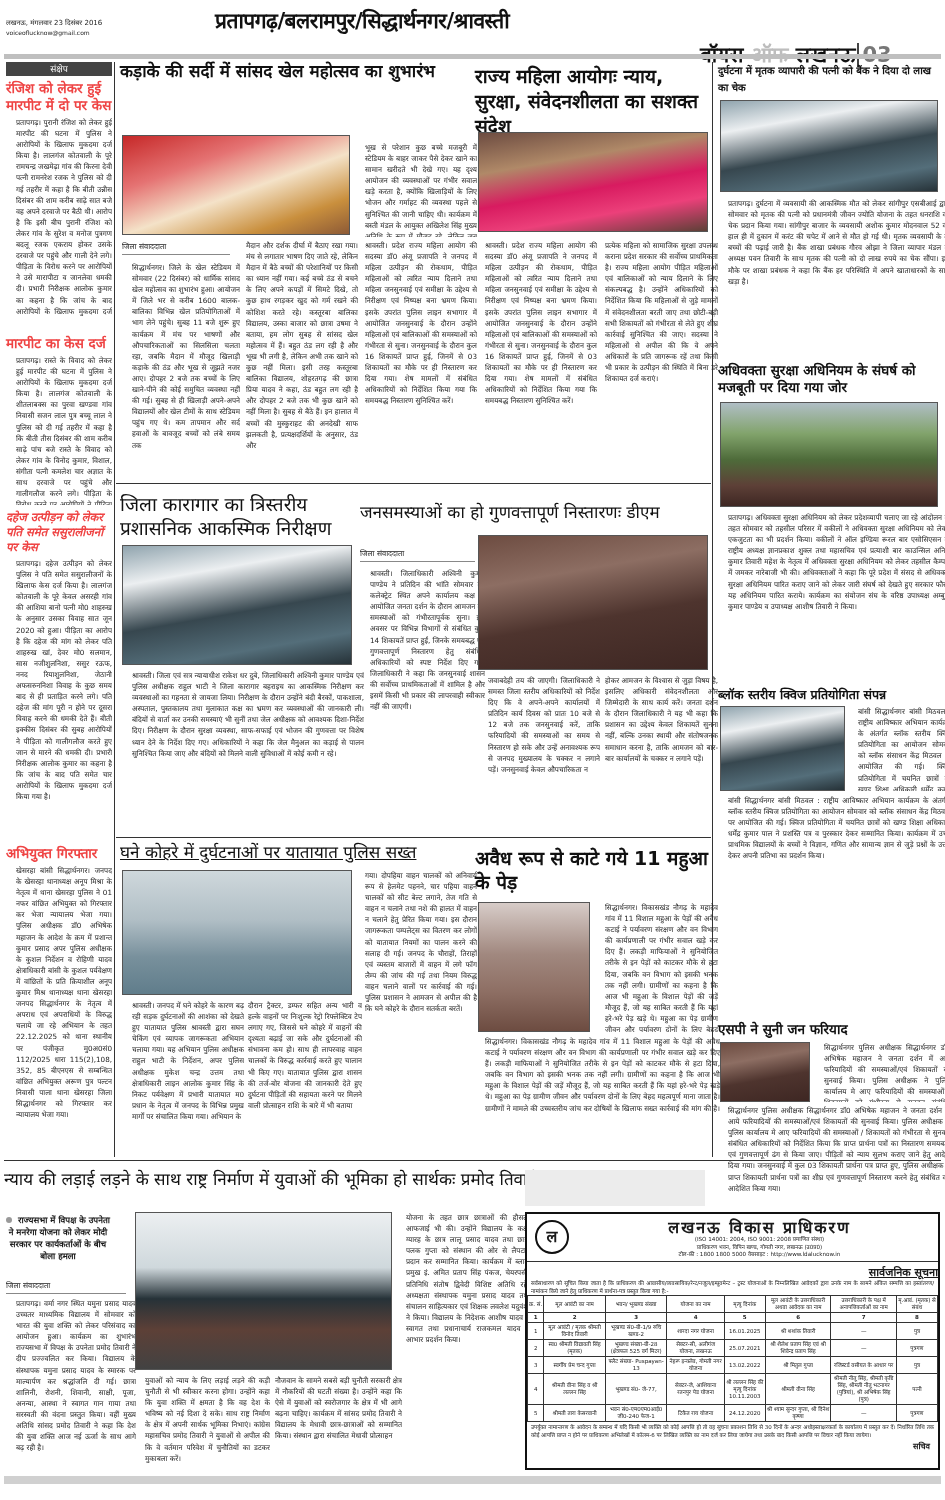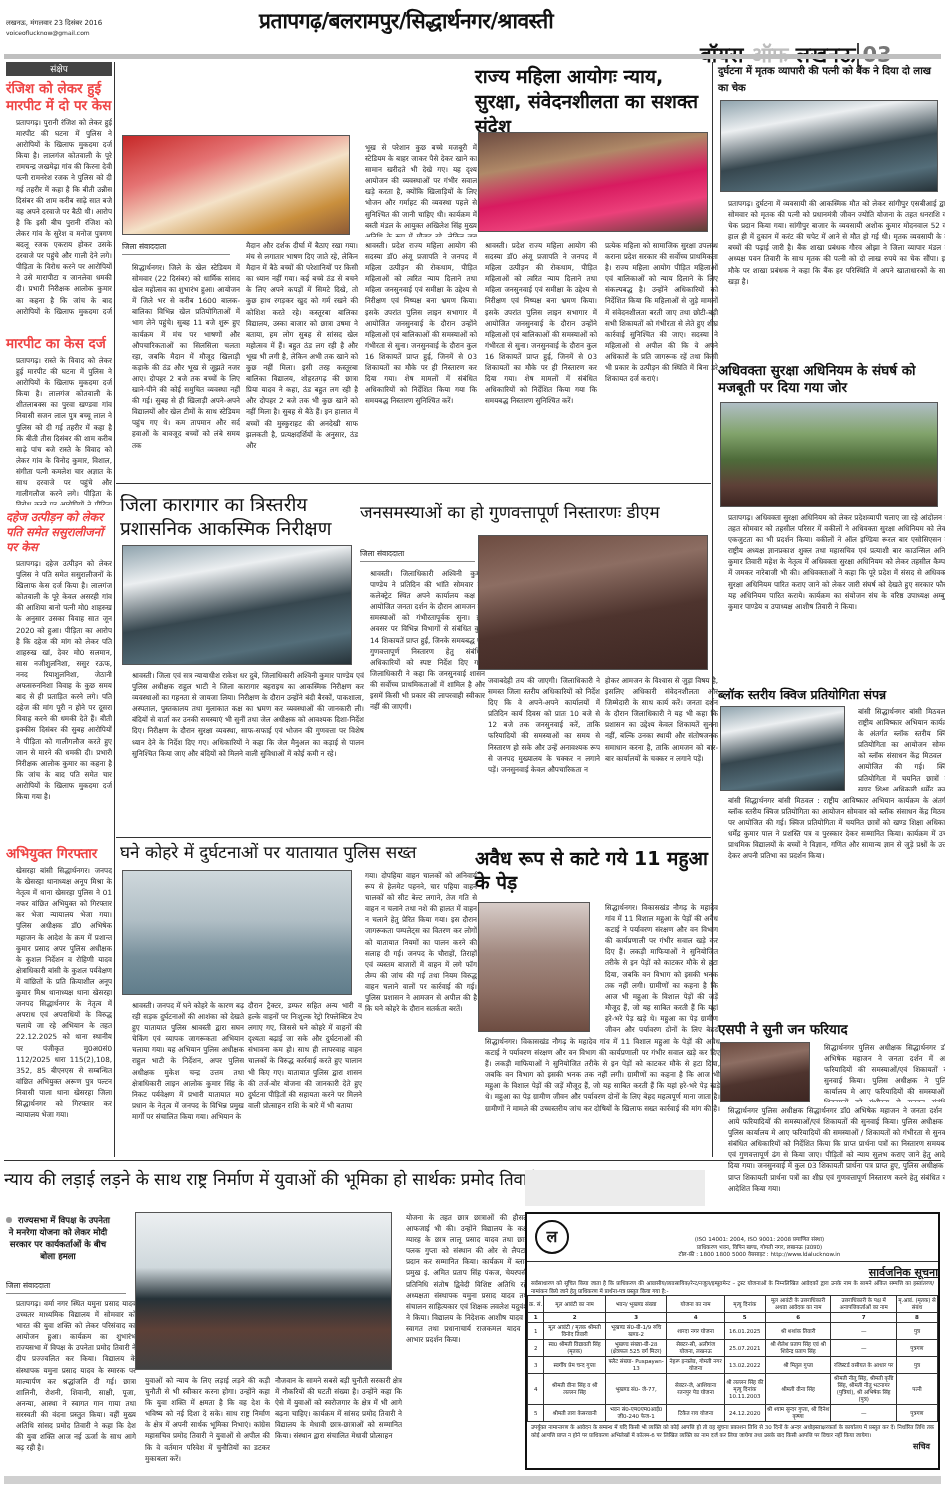--- a/index.html
+++ b/index.html
@@ -1,19 +1,19 @@
 <!DOCTYPE html>
 <html><head>
 <meta charset="utf-8">
 <style>
   * { box-sizing: border-box; margin: 0; padding: 0; }
   body { width: 945px; height: 1500px; background: #fff; font-family: "DejaVu Sans", sans-serif; color: #1a1a1a; position: relative; overflow: hidden; }
   .abs { position: absolute; }
   .masthead-left { left: 6px; top: 18px; font-size: 7px; line-height: 10px; color: #222; }
-  .masthead-center { left: 215px; top: 6px; font-size: 21px; font-weight: bold; letter-spacing: -0.5px; color: #111; margin-left: 44px; }
+  .masthead-center { left: 215px; top: 6px; font-size: 21px; font-weight: bold; letter-spacing: -0.5px; color: #111; }
   .masthead-right { left: 700px; top: 20px; font-size: 21px; font-weight: bold; color: #111; white-space: nowrap; margin-top: 20px; }
   .masthead-right .of { color: #bdbdbd; }
   .masthead-right .pg { color: #777; margin-left: 2px; border-left: 2px solid #444; padding-left: 3px; }
   .topbar { left: 4px; top: 54px; width: 937px; height: 5px; background: #bfbfbf; }
   .vrule { width: 1px; background: #333; }
   .hrule { height: 1px; background: #333; }
   .body-text { font-size: 7.2px; line-height: 11.1px; text-align: justify; color: #222; overflow: hidden; margin-left: 10px; }
   .hl-lg { font-weight: bold; color: #111; line-height: 1.1; }
   .photo { background: linear-gradient(135deg, #8b8f96 0%, #c9b8a6 35%, #7d6a5c 60%, #aeb4bb 100%); border: 1px solid #555; overflow: hidden; }
   .photo.red { background: linear-gradient(160deg, #c62828 0%, #e57373 30%, #f4e2c8 55%, #c98f3d 80%, #8d5a36 100%); }
@@ -76,20 +76,21 @@
 <div class="abs" style="left:6px; top:510px; width:106px;">
   <div class="small-hl" style="font-size:11.5px; line-height:15px;font-style:italic;">दहेज उत्पीड़न को लेकर पति समेत ससुरालीजनों पर केस</div>
   <div class="body-text" style="height:290px; margin-top:3px;">प्रतापगढ़। दहेज उत्पीड़न को लेकर पुलिस ने पति समेत ससुरालीजनों के खिलाफ केस दर्ज किया है। लालगंज कोतवाली के पूरे केवल असरही गांव की आशिया बानो पत्नी मो0 शाहरुख के अनुसार उसका विवाह सात जून 2020 को हुआ। पीड़िता का आरोप है कि दहेज की मांग को लेकर पति शाहरुख खां, देवर मो0 सलमान, सास नजीशुलनिशा, ससुर रऊफ, ननद रियाशुलनिशा, जेठानी अफसरुननिशा विवाह के कुछ समय बाद से ही प्रताड़ित करने लगे। पति दहेज की मांग पूरी न होने पर दूसरा विवाह करने की धमकी देते हैं। बीती इक्कीस दिसंबर की सुबह आरोपियों ने पीड़िता को गालीगलौज करते हुए जान से मारने की धमकी दी। प्रभारी निरीक्षक आलोक कुमार का कहना है कि जांच के बाद पति समेत चार आरोपियों के खिलाफ मुकदमा दर्ज किया गया है।</div>
 </div>
 <div class="abs" style="left:6px; top:845px; width:106px;">
   <div class="small-hl">अभियुक्त गिरफ्तार</div>
   <div class="body-text" style="height:290px; margin-top:3px;">खेसरहा बांसी सिद्धार्थनगर। जनपद के खेसरहा थानाध्यक्ष अनूप मिश्रा के नेतृत्व में थाना खेसरहा पुलिस ने 01 नफर वांछित अभियुक्त को गिरफ्तार कर भेजा न्यायालय भेजा गया। पुलिस अधीक्षक डॉ0 अभिषेक महाजन के आदेश के क्रम में प्रशान्त कुमार प्रसाद अपर पुलिस अधीक्षक के कुशल निर्देशन व रोहिणी यादव क्षेत्राधिकारी बांसी के कुशल पर्यवेक्षण में वांछितों के प्रति क्रियाशील अनूप कुमार मिश्र थानाध्यक्ष थाना खेसरहा जनपद सिद्धार्थनगर के नेतृत्व में अपराध एवं अपराधियों के विरुद्ध चलाये जा रहे अभियान के तहत 22.12.2025 को थाना स्थानीय पर पंजीकृत मु0अ0सं0 112/2025 धारा 115(2),108, 352, 85 बीएनएस से सम्बन्धित वांछित अभियुक्त अरूण पुत्र पल्टन निवासी पाला थाना खेसरहा जिला सिद्धार्थनगर को गिरफ्तार कर न्यायालय भेजा गया।</div>
 </div>
 
 <div class="abs" style="left:120px; top:62px; width:350px;">
+  <div class="hl-lg" style="font-size:17px;">कड़ाके की सर्दी में सांसद खेल महोत्सव का शुभारंभ</div>
 </div>
 <div class="abs photo red" style="left:122px; top:135px; width:228px; height:100px;"></div>
 <div class="abs body-text" style="left:355px; top:142px; width:112px; height:95px;">भूख से परेशान कुछ बच्चे मजबूरी में स्टेडियम के बाहर जाकर पैसे देकर खाने का सामान खरीदते भी देखे गए। यह दृश्य आयोजन की व्यवस्थाओं पर गंभीर सवाल खड़े करता है, क्योंकि खिलाड़ियों के लिए भोजन और गर्माहट की व्यवस्था पहले से सुनिश्चित की जानी चाहिए थी। कार्यक्रम में बस्ती मंडल के आयुक्त अखिलेश सिंह मुख्य अतिथि के रूप में मौजूद रहे, लेकिन जब उनसे इस विषय पर बाइट लेने का प्रयास किया गया तो उन्होंने इनकार कर दिया। वहीं सांसद खेल महोत्सव के संयोजक ने पत्रकारों से कहा कि 2:30 बजे तक उन्हें नाश्ता दे दिया जाएगा।</div>
 <div class="abs bylabel" style="left:122px; top:241px; width:108px;">जिला संवाददाता</div>
 <div class="abs body-text" style="left:122px; top:262px; width:108px; height:215px;">सिद्धार्थनगर। जिले के खेल स्टेडियम में सोमवार (22 दिसंबर) को धार्मिक सांसद खेल महोत्सव का शुभारंभ हुआ। आयोजन में जिले भर से करीब 1600 बालक-बालिका विभिन्न खेल प्रतियोगिताओं में भाग लेने पहुंचे। सुबह 11 बजे शुरू हुए कार्यक्रम में मंच पर भाषणों और औपचारिकताओं का सिलसिला चलता रहा, जबकि मैदान में मौजूद खिलाड़ी कड़ाके की ठंड और भूख से जूझते नजर आए। दोपहर 2 बजे तक बच्चों के लिए खाने-पीने की कोई समुचित व्यवस्था नहीं की गई। सुबह से ही खिलाड़ी अपने-अपने विद्यालयों और खेल टीमों के साथ स्टेडियम पहुंच गए थे। कम तापमान और सर्द हवाओं के बावजूद बच्चों को लंबे समय तक</div>
 <div class="abs body-text" style="left:236px; top:240px; width:112px; height:237px;">मैदान और दर्शक दीर्घा में बैठाए रखा गया। मंच से लगातार भाषण दिए जाते रहे, लेकिन मैदान में बैठे बच्चों की परेशानियों पर किसी का ध्यान नहीं गया। कई बच्चे ठंड से बचने के लिए अपने कपड़ों में सिमटे दिखे, तो कुछ हाथ रगड़कर खुद को गर्म रखने की कोशिश करते रहे। कस्तूरबा बालिका विद्यालय, उस्का बाजार को छात्रा उषमा ने बताया, हम लोग सुबह से सांसद खेल महोत्सव में हैं। बहुत ठंड लग रही है और भूख भी लगी है, लेकिन अभी तक खाने को कुछ नहीं मिला। इसी तरह कस्तूरबा बालिका विद्यालय, शोहरतगढ़ की छात्रा प्रिया यादव ने कहा, ठंड बहुत लग रही है और दोपहर 2 बजे तक भी कुछ खाने को नहीं मिला है। सुबह से बैठे हैं। इन हालात में बच्चों की मुस्कुराहट की अनदेखी साफ झलकती है, प्रत्यक्षदर्शियों के अनुसार, ठंड और</div>
 
 <div class="abs hl-lg" style="left:475px; top:64px; width:235px; font-size:19px; line-height:25px;">राज्य महिला आयोगः न्याय, सुरक्षा, संवेदनशीलता का सशक्त संदेश</div>
 <div class="abs photo pink" style="left:478px; top:132px; width:230px; height:100px;"></div>
 <div class="abs body-text" style="left:355px; top:240px; width:112px; height:237px;">श्रावस्ती। प्रदेश राज्य महिला आयोग की सदस्या डॉ0 अंजू प्रजापति ने जनपद में महिला उत्पीड़न की रोकथाम, पीड़ित महिलाओं को त्वरित न्याय दिलाने तथा महिला जनसुनवाई एवं समीक्षा के उद्देश्य से निरीक्षण एवं निष्पक्ष बना भ्रमण किया। इसके उपरांत पुलिस लाइन सभागार में आयोजित जनसुनवाई के दौरान उन्होंने महिलाओं एवं बालिकाओं की समस्याओं को गंभीरता से सुना। जनसुनवाई के दौरान कुल 16 शिकायतें प्राप्त हुई, जिनमें से 03 शिकायतों का मौके पर ही निस्तारण कर दिया गया। शेष मामलों में संबंधित अधिकारियों को निर्देशित किया गया कि समयबद्ध निस्तारण सुनिश्चित करें।</div>
@@ -118,21 +119,21 @@
 <div class="abs photo blue" style="left:122px; top:545px; width:230px; height:120px;"></div>
 <div class="abs body-text" style="left:122px; top:670px; width:232px; height:163px;">श्रावस्ती। जिला एवं सत्र न्यायाधीश राकेश धर दुबे, जिलाधिकारी अश्विनी कुमार पाण्डेय एवं पुलिस अधीक्षक राहुल भाटी ने जिला कारागार बहराइच का आकस्मिक निरीक्षण कर व्यवस्थाओं का गहनता से जायजा लिया। निरीक्षण के दौरान उन्होंने बंदी बैरकों, पाकशाला, अस्पताल, पुस्तकालय तथा मुलाकात कक्ष का भ्रमण कर व्यवस्थाओं की जानकारी ली। बंदियों से वार्ता कर उनकी समस्याएं भी सुनीं तथा जेल अधीक्षक को आवश्यक दिशा-निर्देश दिए। निरीक्षण के दौरान सुरक्षा व्यवस्था, साफ-सफाई एवं भोजन की गुणवत्ता पर विशेष ध्यान देने के निर्देश दिए गए। अधिकारियों ने कहा कि जेल मैनुअल का कड़ाई से पालन सुनिश्चित किया जाए और बंदियों को मिलने वाली सुविधाओं में कोई कमी न रहे।</div>
 
 <div class="abs hl-lg" style="left:360px; top:503px; width:350px; font-size:17px; font-weight:normal;">जनसमस्याओं का हो गुणवत्तापूर्ण निस्तारणः डीएम</div>
 <div class="abs bylabel" style="left:360px; top:548px; width:115px;">जिला संवाददाता</div>
 <div class="abs body-text" style="left:360px; top:568px; width:115px; height:265px;">श्रावस्ती। जिलाधिकारी अश्विनी कुमार पाण्डेय ने प्रतिदिन की भांति सोमवार को कलेक्ट्रेट स्थित अपने कार्यालय कक्ष में आयोजित जनता दर्शन के दौरान आमजन की समस्याओं को गंभीरतापूर्वक सुना। इस अवसर पर विभिन्न विभागों से संबंधित कुल 14 शिकायतें प्राप्त हुईं, जिनके समयबद्ध एवं गुणवत्तापूर्ण निस्तारण हेतु संबंधित अधिकारियों को स्पष्ट निर्देश दिए गए। जिलाधिकारी ने कहा कि जनसुनवाई शासन की सर्वोच्च प्राथमिकताओं में शामिल है और इसमें किसी भी प्रकार की लापरवाही स्वीकार नहीं की जाएगी।</div>
 <div class="abs photo office" style="left:478px; top:535px; width:230px; height:135px;"></div>
 <div class="abs body-text" style="left:478px; top:675px; width:112px; height:158px;">जवाबदेही तय की जाएगी। जिलाधिकारी ने समस्त जिला स्तरीय अधिकारियों को निर्देश दिए कि वे अपने-अपने कार्यालयों में प्रतिदिन कार्य दिवस को प्रातः 10 बजे से 12 बजे तक जनसुनवाई करें, ताकि फरियादियों की समस्याओं का समय से निस्तारण हो सके और उन्हें अनावश्यक रूप से जनपद मुख्यालय के चक्कर न लगाने पड़ें। जनसुनवाई केवल औपचारिकता न</div>
 <div class="abs body-text" style="left:595px; top:675px; width:113px; height:158px;">होकर आमजन के विश्वास से जुड़ा विषय है, इसलिए अधिकारी संवेदनशीलता और जिम्मेदारी के साथ कार्य करें। जनता दर्शन के दौरान जिलाधिकारी ने यह भी कहा कि प्रशासन का उद्देश्य केवल शिकायतें सुनना नहीं, बल्कि उनका स्थायी और संतोषजनक समाधान करना है, ताकि आमजन को बार-बार कार्यालयों के चक्कर न लगाने पड़ें।</div>
 
-<div class="abs hl-lg" style="left:120px; top:843px; width:350px; font-size:17px; font-weight:normal;">घने कोहरे में दुर्घटनाओं पर यातायात पुलिस सख्त</div>
+<div class="abs hl-lg" style="left:120px; top:843px; width:350px; font-size:17px; font-weight:normal;text-decoration:underline;">घने कोहरे में दुर्घटनाओं पर यातायात पुलिस सख्त</div>
 <div class="abs photo fog" style="left:122px; top:870px; width:230px; height:125px;"></div>
 <div class="abs body-text" style="left:355px; top:870px; width:112px; height:285px;">गया। दोपहिया वाहन चालकों को अनिवार्य रूप से हेलमेट पहनने, चार पहिया वाहन चालकों को सीट बेल्ट लगाने, तेज गति से वाहन न चलाने तथा नशे की हालत में वाहन न चलाने हेतु प्रेरित किया गया। इस दौरान जागरूकता पम्पलेट्स का वितरण कर लोगों को यातायात नियमों का पालन करने की सलाह दी गई। जनपद के चौराहों, तिराहों एवं व्यस्तम बाजारों में वाहन में लगे फॉग लैम्प की जांच की गई तथा नियम विरुद्ध वाहन चलाने वालों पर कार्रवाई की गई। पुलिस प्रशासन ने आमजन से अपील की है कि घने कोहरे के दौरान सतर्कता बरतें।</div>
 <div class="abs body-text" style="left:122px; top:1000px; width:112px; height:155px;">श्रावस्ती। जनपद में घने कोहरे के कारण बढ़ रही सड़क दुर्घटनाओं की आशंका को देखते हुए यातायात पुलिस श्रावस्ती द्वारा सघन चेकिंग एवं व्यापक जागरूकता अभियान चलाया गया। यह अभियान पुलिस अधीक्षक राहुल भाटी के निर्देशन, अपर पुलिस अधीक्षक मुकेश चन्द्र उत्तम तथा क्षेत्राधिकारी लाइन आलोक कुमार सिंह के निकट पर्यवेक्षण में प्रभारी यातायात म0 प्रधान के नेतृत्व में जनपद के विभिन्न प्रमुख मार्गों पर संचालित किया गया। अभियान के</div>
 <div class="abs body-text" style="left:238px; top:1000px; width:114px; height:155px;">दौरान ट्रैक्टर, डम्फर सहित अन्य भारी व हल्के वाहनों पर निःशुल्क रेट्रो रिफ्लेक्टिव टेप लगाए गए, जिससे घने कोहरे में वाहनों की दृश्यता बढ़ाई जा सके और दुर्घटनाओं की संभावना कम हो। साथ ही लापरवाह वाहन चालकों के विरुद्ध कार्रवाई करते हुए चालान भी किए गए। यातायात पुलिस द्वारा शासन की तर्ज-बोर योजना की जानकारी देते हुए दुर्घटना पीड़ितों की सहायता करने पर मिलने वाली प्रोत्साहन राशि के बारे में भी बताया</div>
 
 <div class="abs hl-lg" style="left:475px; top:846px; width:235px; font-size:19px; line-height:24px;">अवैध रूप से काटे गये 11 महुआ के पेड़</div>
 <div class="abs photo stump" style="left:478px; top:902px; width:112px; height:130px;"></div>
 <div class="abs body-text" style="left:595px; top:902px; width:113px; height:130px;">सिद्धार्थनगर। विकासखंड नौगढ़ के महादेव गांव में 11 विशाल महुआ के पेड़ों की अवैध कटाई ने पर्यावरण संरक्षण और वन विभाग की कार्यप्रणाली पर गंभीर सवाल खड़े कर दिए हैं। लकड़ी माफियाओं ने सुनियोजित तरीके से इन पेड़ों को काटकर मौके से हटा दिया, जबकि वन विभाग को इसकी भनक तक नहीं लगी। ग्रामीणों का कहना है कि आज भी महुआ के विशाल पेड़ों की जड़ें मौजूद हैं, जो यह साबित करती हैं कि यहां हरे-भरे पेड़ खड़े थे। महुआ का पेड़ ग्रामीण जीवन और पर्यावरण दोनों के लिए बेहद महत्वपूर्ण माना जाता है। ग्रामीणों ने मामले की उच्चस्तरीय जांच कर दोषियों के खिलाफ सख्त कार्रवाई की मांग की है।</div>
 <div class="abs body-text" style="left:475px; top:1036px; width:235px; height:120px;">सिद्धार्थनगर। विकासखंड नौगढ़ के महादेव गांव में 11 विशाल महुआ के पेड़ों की अवैध कटाई ने पर्यावरण संरक्षण और वन विभाग की कार्यप्रणाली पर गंभीर सवाल खड़े कर दिए हैं। लकड़ी माफियाओं ने सुनियोजित तरीके से इन पेड़ों को काटकर मौके से हटा दिया, जबकि वन विभाग को इसकी भनक तक नहीं लगी। ग्रामीणों का कहना है कि आज भी महुआ के विशाल पेड़ों की जड़ें मौजूद हैं, जो यह साबित करती हैं कि यहां हरे-भरे पेड़ खड़े थे। महुआ का पेड़ ग्रामीण जीवन और पर्यावरण दोनों के लिए बेहद महत्वपूर्ण माना जाता है। ग्रामीणों ने मामले की उच्चस्तरीय जांच कर दोषियों के खिलाफ सख्त कार्रवाई की मांग की है।</div>
 
@@ -144,20 +145,21 @@
 <div class="abs bylabel" style="left:6px; top:1280px; width:120px;">जिला संवाददाता</div>
 <div class="abs body-text" style="left:6px; top:1298px; width:120px; height:175px;">प्रतापगढ़। वर्मा नगर स्थित यमुना प्रसाद यादव उच्चतर माध्यमिक विद्यालय में सोमवार को भारत की युवा शक्ति को लेकर परिसंवाद का आयोजन हुआ। कार्यक्रम का शुभारंभ राज्यसभा में विपक्ष के उपनेता प्रमोद तिवारी ने दीप प्रज्ज्वलित कर किया। विद्यालय के संस्थापक यमुना प्रसाद यादव के स्मारक पर माल्यार्पण कर श्रद्धांजलि दी गई। छात्रा शालिनी, रोशनी, शिवानी, साक्षी, पूजा, अनन्या, आस्था ने स्वागत गान गाया तथा सरस्वती की वंदना प्रस्तुत किया। वहीं मुख्य अतिथि सांसद प्रमोद तिवारी ने कहा कि देश की युवा शक्ति आज नई ऊर्जा के साथ आगे बढ़ रही है।</div>
 <div class="abs photo tent" style="left:135px; top:1212px; width:257px; height:158px;"></div>
 <div class="abs body-text" style="left:135px; top:1375px; width:125px; height:98px;">युवाओं को न्याय के लिए लड़ाई लड़ने की कड़ी चुनौती से भी स्वीकार करना होगा। उन्होंने कहा कि युवा शक्ति में क्षमता है कि वह देश के भविष्य को नई दिशा दे सके। साथ राष्ट्र निर्माण के क्षेत्र में अपनी सार्थक भूमिका निभाएं। कांग्रेस महासचिव प्रमोद तिवारी ने युवाओं से अपील की कि वे वर्तमान परिवेश में चुनौतियों का डटकर मुकाबला करें।</div>
 <div class="abs body-text" style="left:265px; top:1375px; width:127px; height:98px;">नौजवान के सामने सबसे बड़ी चुनौती सरकारी क्षेत्र में नौकरियों की घटती संख्या है। उन्होंने कहा कि ऐसे में युवाओं को स्वरोजगार के क्षेत्र में भी आगे बढ़ना चाहिए। कार्यक्रम में सांसद प्रमोद तिवारी ने विद्यालय के मेधावी छात्र-छात्राओं को सम्मानित किया। संस्थान द्वारा संचालित मेधावी प्रोत्साहन</div>
 <div class="abs body-text" style="left:396px; top:1212px; width:124px; height:262px;">योजना के तहत छात्र छात्राओं की हौसला आफजाई भी की। उन्होंने विद्यालय के कक्षा ग्यारह के छात्र लालू प्रसाद यादव तथा छात्रा पलक गुप्ता को संस्थान की ओर से लैपटाप प्रदान कर सम्मानित किया। कार्यक्रम में ब्लाक प्रमुख इं. अमित प्रताप सिंह पंकज, चेयरपर्सन प्रतिनिधि संतोष द्विवेदी विशिष्ट अतिथि रहे। अध्यक्षता संस्थापक यमुना प्रसाद यादव तथा संचालन साहित्यकार एवं शिक्षक लवलेश यदुवंशी ने किया। विद्यालय के निदेशक आशीष यादव ने स्वागत तथा प्रधानाचार्य राजकमल यादव ने आभार प्रदर्शन किया।</div>
 
 <div class="abs notice">
   <div class="head">
     <div class="logo">ल</div>
+    <div class="org">लखनऊ विकास प्राधिकरण</div>
     <div class="sub">
       <div>(ISO 14001: 2004, ISO 9001: 2008 प्रमाणित संस्था)</div>
       <div>प्राधिकरण भवन, विपिन खण्ड, गोमती नगर, लखनऊ (उ0प्र0)</div>
       <div>टोल-फ्री : 1800 1800 5000 वेबसाइट : http://www.ldalucknow.in</div>
     </div>
   </div>
   <div class="title">सार्वजनिक सूचना</div>
   <div class="intro">सर्वसाधारण को सूचित किया जाता है कि प्राधिकरण की आवासीय/व्यवसायिक/रेन्ट/नजूल/इम्प्रूवमेन्ट – ट्रस्ट योजनाओं के निम्नलिखित आवेदकों द्वारा उनके नाम के सामने अंकित सम्पत्ति का हस्तांतरण/नामांकन किये जाने हेतु प्राधिकरण में प्रार्थना-पत्र प्रस्तुत किया गया है:-</div>
   <table class="nt">
     <tbody>

